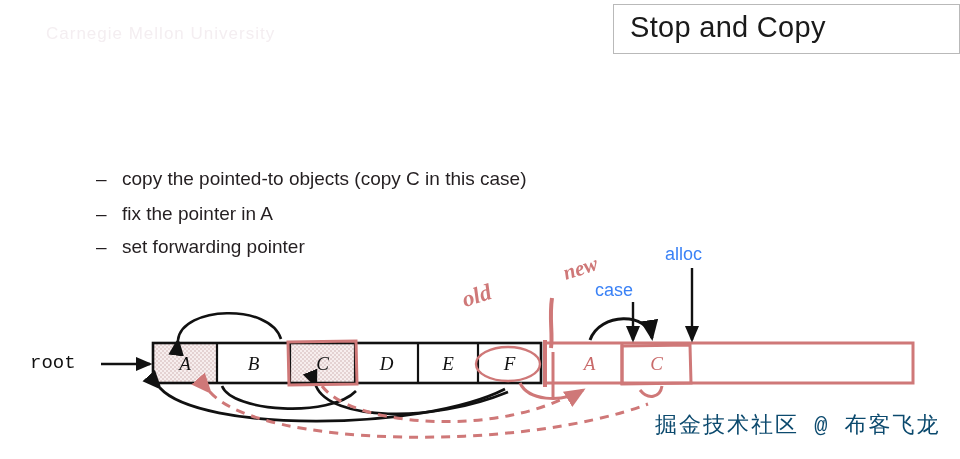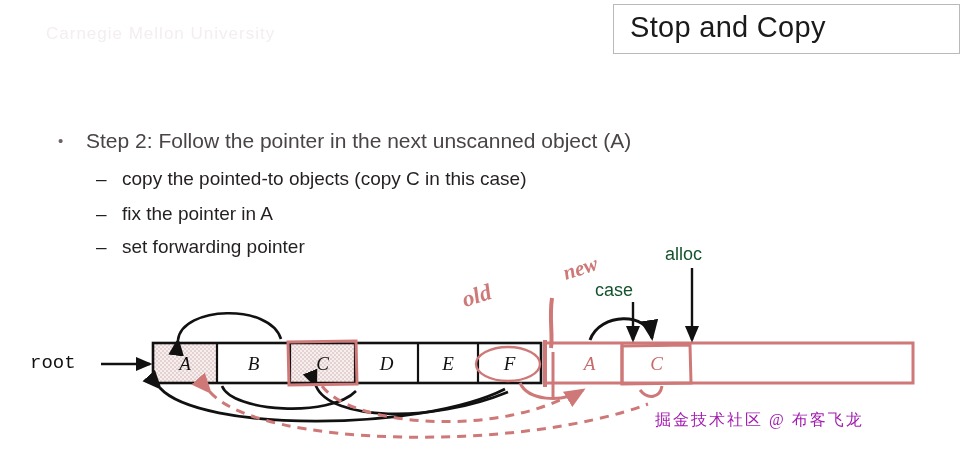--- a/index.html
+++ b/index.html
@@ -70,57 +70,54 @@
     position:absolute;
     font-size:19px;color:#111;
     font-family:"Liberation Serif", serif;
     font-style:italic;
     text-align:center;
   }
   .cell-letter.red{color:#c96a6a;}
 
   .lbl{
     position:absolute;
-    font-size:18px;color:#14532d;
+    font-size:18px;color:#3b82f6;
     font-family:"Liberation Sans", sans-serif;
     white-space:nowrap;
   }
   .lbl-hand{
     position:absolute;
     color:#cf7878;
     font-family:"Liberation Serif", serif;
     font-style:italic;
     font-weight:bold;
     white-space:nowrap;
     transform:rotate(-18deg);
   }
 
   .watermark{
     position:absolute;left:655px;top:410px;
-    font-size:16px;color:#a21caf;
-    font-family:Liberation Serif, serif;
+    font-size:22px;color:#0c4a6e;
+    font-family:Liberation Mono, monospace;
     letter-spacing:2px;
     white-space:nowrap;
     user-select:none;
   }
 </style>
 </head>
 <body>
 
 <div id="stage">
 
   <div class="ghost-title">Carnegie Mellon University</div>
 
   <div class="title-box">
     <div class="txt">Stop and Copy</div>
   </div>
 
-  <div class="bullet1">
-    <span class="dot">•</span><span>Step 2: Follow the pointer in the next unscanned object (A)</span>
-  </div>
 
   <div class="sub sub1">
     <span class="dash">–</span><span>copy the pointed-to objects (copy C in this case)</span>
   </div>
   <div class="sub sub2">
     <span class="dash">–</span><span>fix the pointer in A</span>
   </div>
   <div class="sub sub3">
     <span class="dash">–</span><span>set forwarding pointer</span>
   </div>

